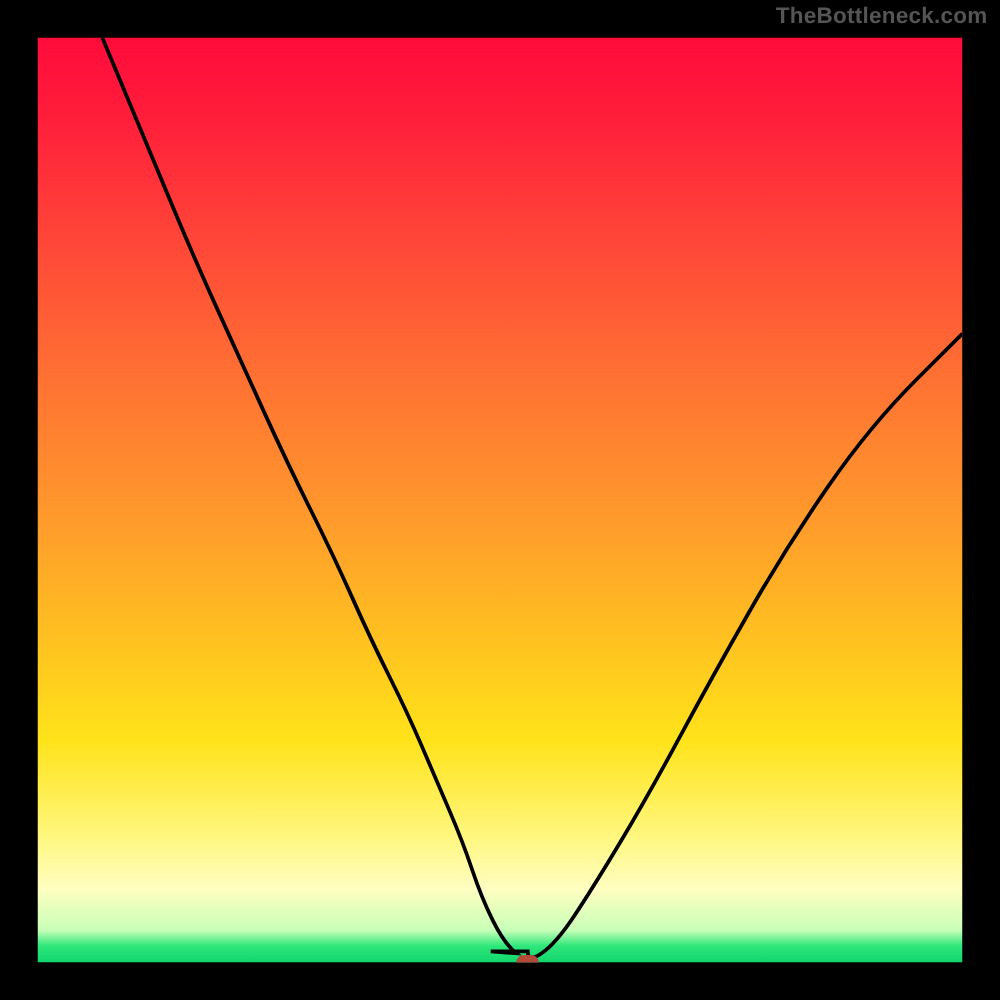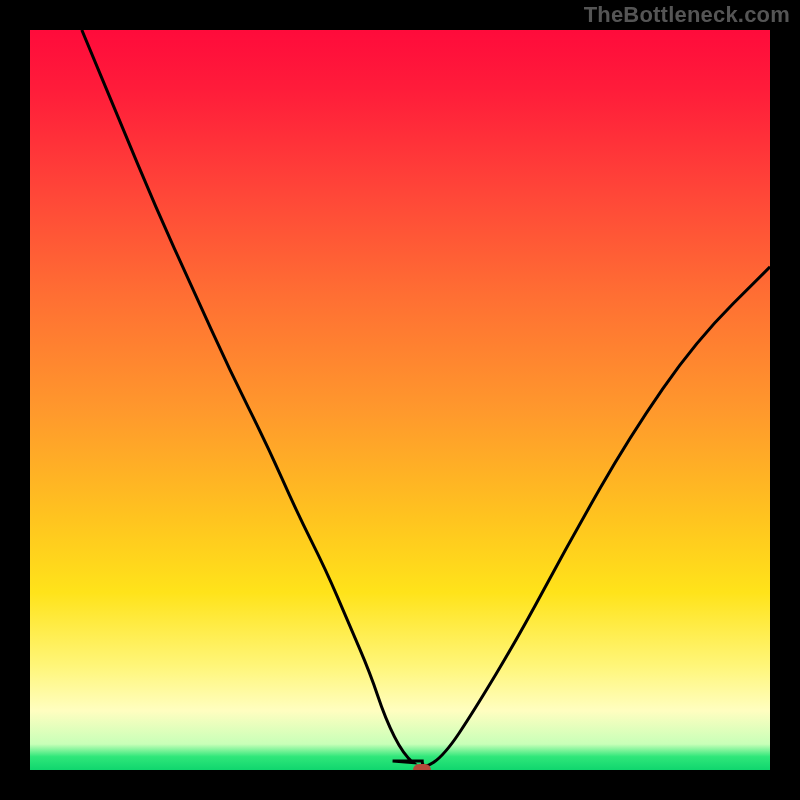--- a/index.html
+++ b/index.html
@@ -15,21 +15,21 @@
     position: relative;
     width: 800px;
     height: 800px;
     background: #000;
   }
   .watermark {
     position: absolute;
     top: 2px;
     right: 10px;
     color: #555;
-    font-size: 22px;
+    font-size: 18px;
     font-weight: 600;
     letter-spacing: 0.2px;
     z-index: 5;
   }
   
   .plot {
     position: absolute;
     left: 30px;
     top: 30px;
     width: 740px;

